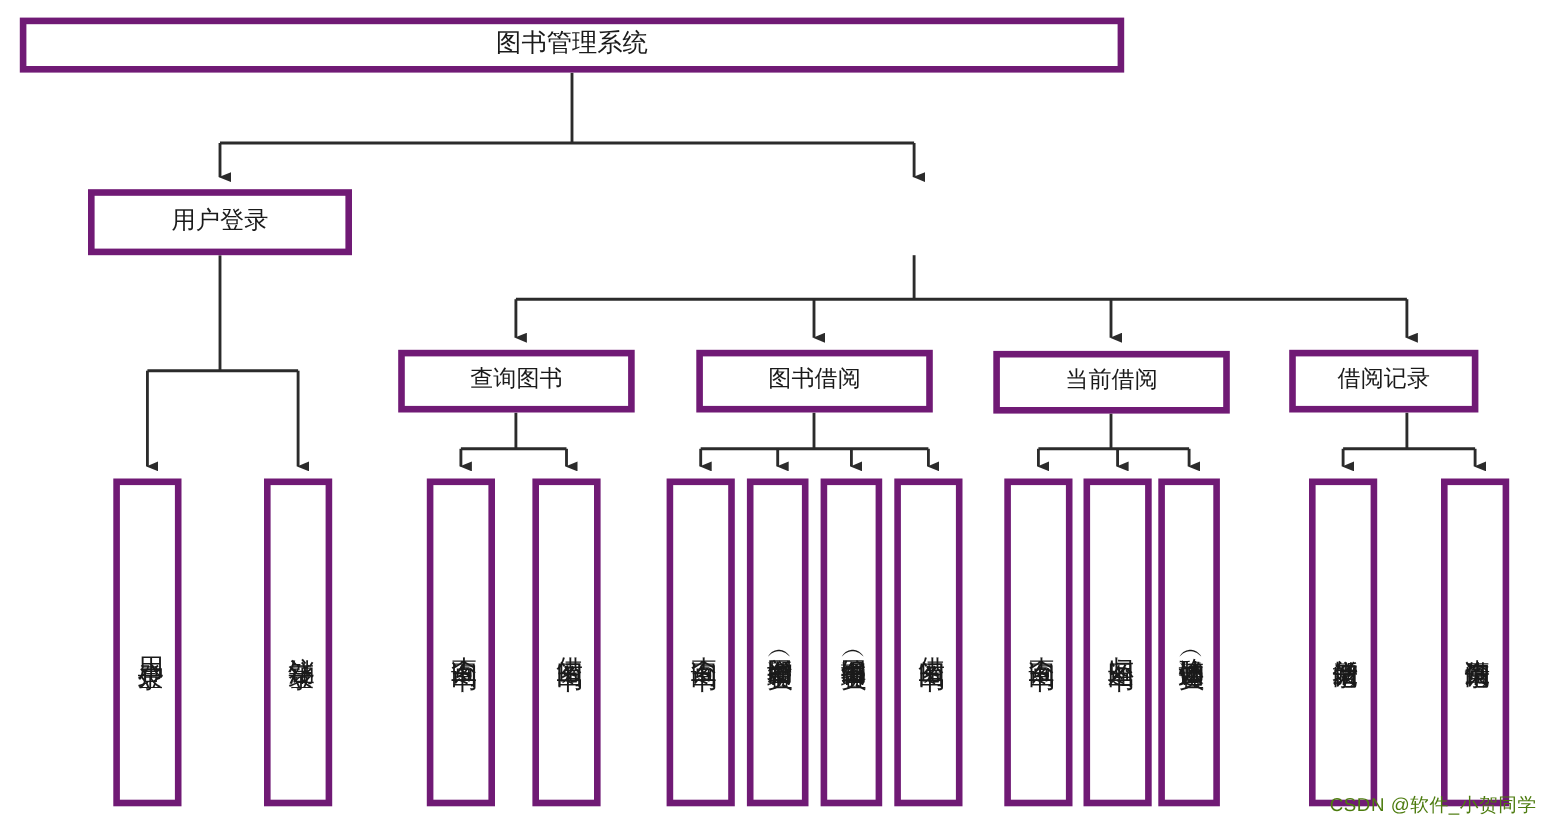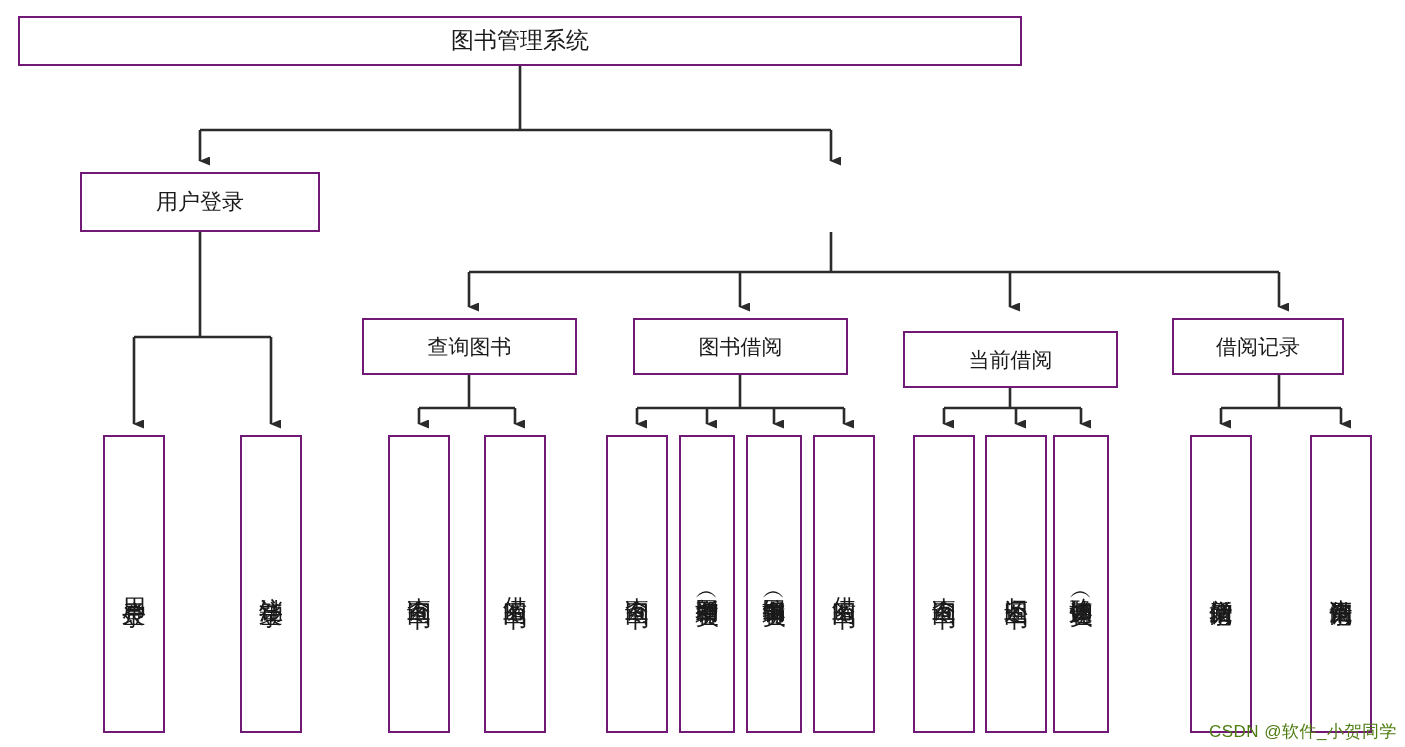--- a/index.html
+++ b/index.html
@@ -21,25 +21,26 @@
     position: absolute;
     left: 0;
     top: 0;
     width: 1405px;
     height: 747px;
   }
   .node-box {
     position: absolute;
     box-sizing: border-box;
     background: #ffffff;
-    border: 2px solid #701a75;
+    border: 6px solid #701a75;
     display: flex;
     align-items: center;
     justify-content: center;
     overflow: hidden;
+    font-family: Liberation Mono, monospace;
   }
   .node-label {
     color: #1a1a1a;
     text-align: center;
     line-height: 1.12;
     white-space: pre;
   }
   .node-root .node-label {
     font-size: 23px;
   }
@@ -130,21 +131,21 @@
   <div class="node-box node-level1" style="left: 80px; top: 172px; width: 240px; height: 60px;">
     <span class="node-label">用户登录</span>
   </div>
 
   <div class="node-box node-level2" style="left: 362px; top: 318px; width: 215px; height: 57px;">
     <span class="node-label">查询图书</span>
   </div>
   <div class="node-box node-level2" style="left: 633px; top: 318px; width: 215px; height: 57px;">
     <span class="node-label">图书借阅</span>
   </div>
-  <div class="node-box node-level2" style="left: 903px; top: 331px; width: 215px; height: 57px;">
+  <div class="node-box node-level2" style="left: 903px; top: 319px; width: 215px; height: 57px;">
     <span class="node-label">当前借阅</span>
   </div>
   <div class="node-box node-level2" style="left: 1172px; top: 318px; width: 172px; height: 57px;">
     <span class="node-label">借阅记录</span>
   </div>
 
   <div id="leaf-layer">
       <div class="node-box node-leaf" style="left: 103px; top: 435px; width: 62px; height: 298px;">
         <span class="node-label">用户登录</span>
       </div>

